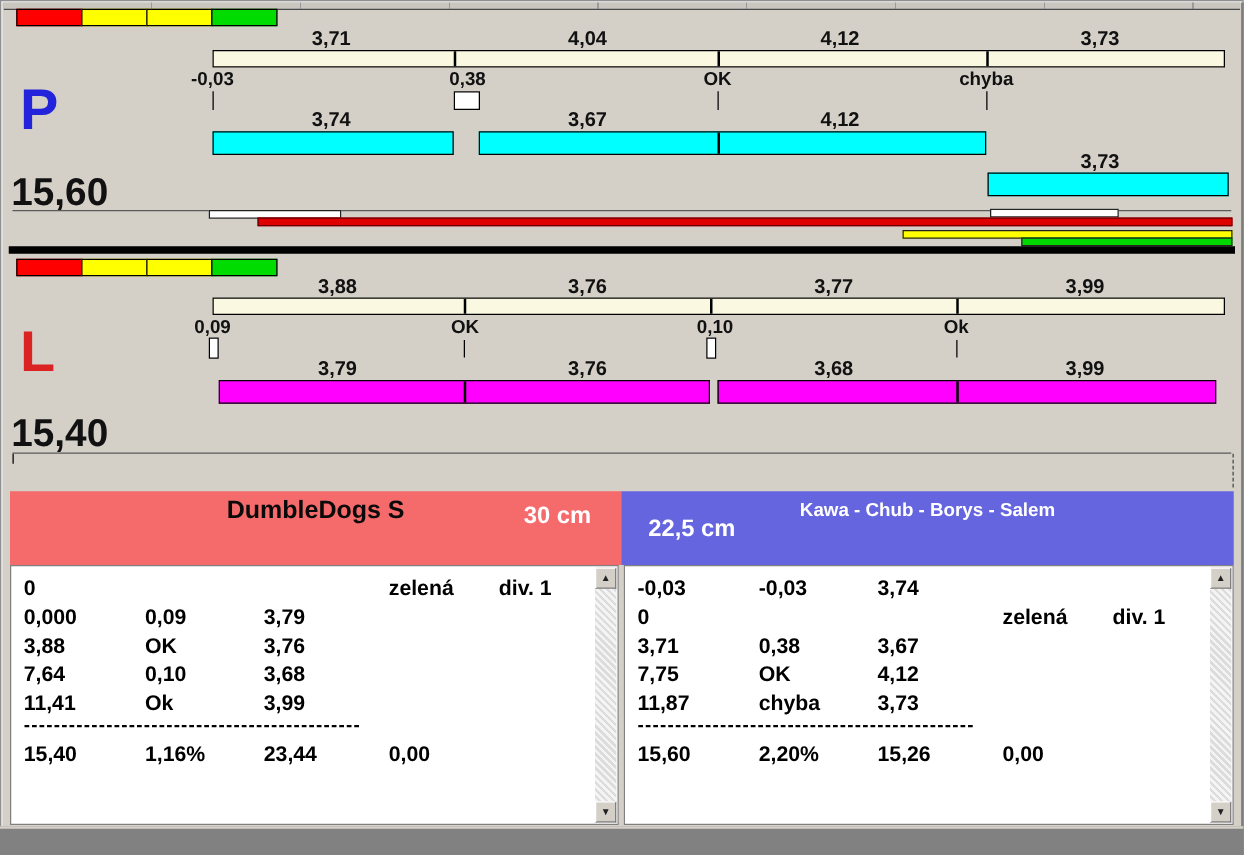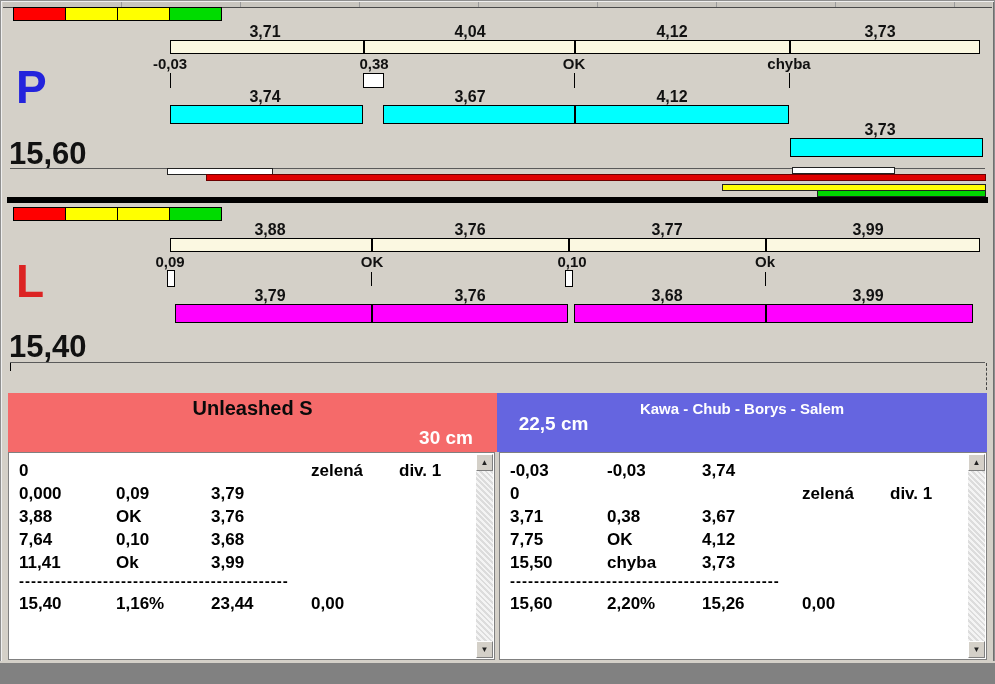--- a/index.html
+++ b/index.html
@@ -168,27 +168,27 @@
     <div class="abs runbar magenta" style="left:574px;top:304px;width:399px;height:19px;">
       <div class="abs tdiv" style="left:190px;"></div>
     </div>
 
     <div class="abs hline" style="left:10px;top:362px;width:975px;"></div>
     <div class="abs tick" style="left:10px;top:363px;height:8px;"></div>
     <div class="abs dash-tick" style="left:986px;top:363px;height:27px;width:1px;"></div>
   </div>
 
   <div class="abs team-header hdr-left" style="left:8px;top:393px;width:489px;">
-    <div class="team-name">Unleashed S</div>
+    <div class="team-name">DumbleDogs S</div>
   </div>
   <div class="abs team-header hdr-right" style="left:497px;top:393px;width:490px;">
     <div class="team-dogs">Kawa - Chub - Borys - Salem</div>
   </div>
 
-  <div class="abs cm-lbl" style="left:395px;top:427px;width:102px;">30 cm</div>
+  <div class="abs cm-lbl" style="left:395px;top:402px;width:102px;">30 cm</div>
   <div class="abs cm-lbl" style="left:497px;top:413px;width:113px;">22,5 cm</div>
 
 
   <div class="abs textpane" style="left:8px;top:452px;width:487px;height:208px;">
     <div class="ttable" style="position:absolute;left:10px;top:6px;right:20px;">
       <div class="trow">
         <span class="c0">0</span>
         <span class="c1"></span>
         <span class="c2"></span>
         <span class="c3">zelená</span>
@@ -260,21 +260,21 @@
         <span class="c4"></span>
       </div>
       <div class="trow">
         <span class="c0">7,75</span>
         <span class="c1">OK</span>
         <span class="c2">4,12</span>
         <span class="c3"></span>
         <span class="c4"></span>
       </div>
       <div class="trow">
-        <span class="c0">15,50</span>
+        <span class="c0">11,87</span>
         <span class="c1">chyba</span>
         <span class="c2">3,73</span>
         <span class="c3"></span>
         <span class="c4"></span>
       </div>
       <div class="sep-row">---------------------------------------------</div>
       <div class="trow">
         <span class="c0">15,60</span>
         <span class="c1">2,20%</span>
         <span class="c2">15,26</span>

